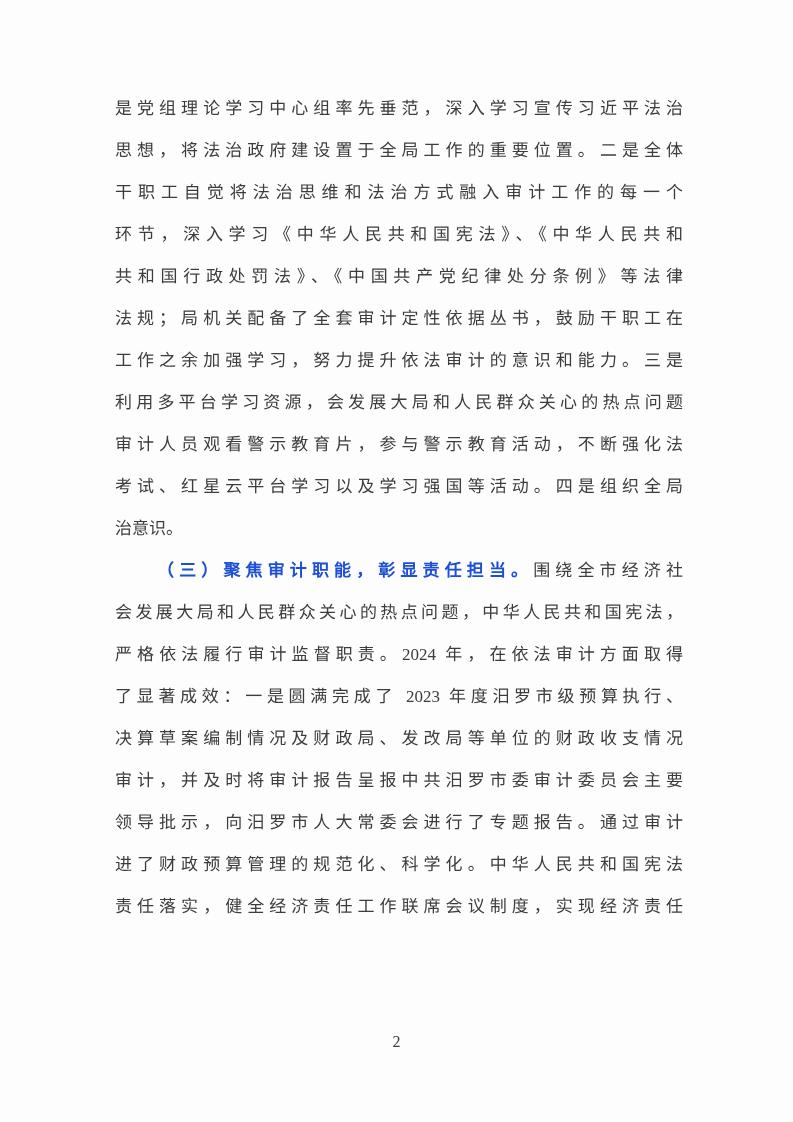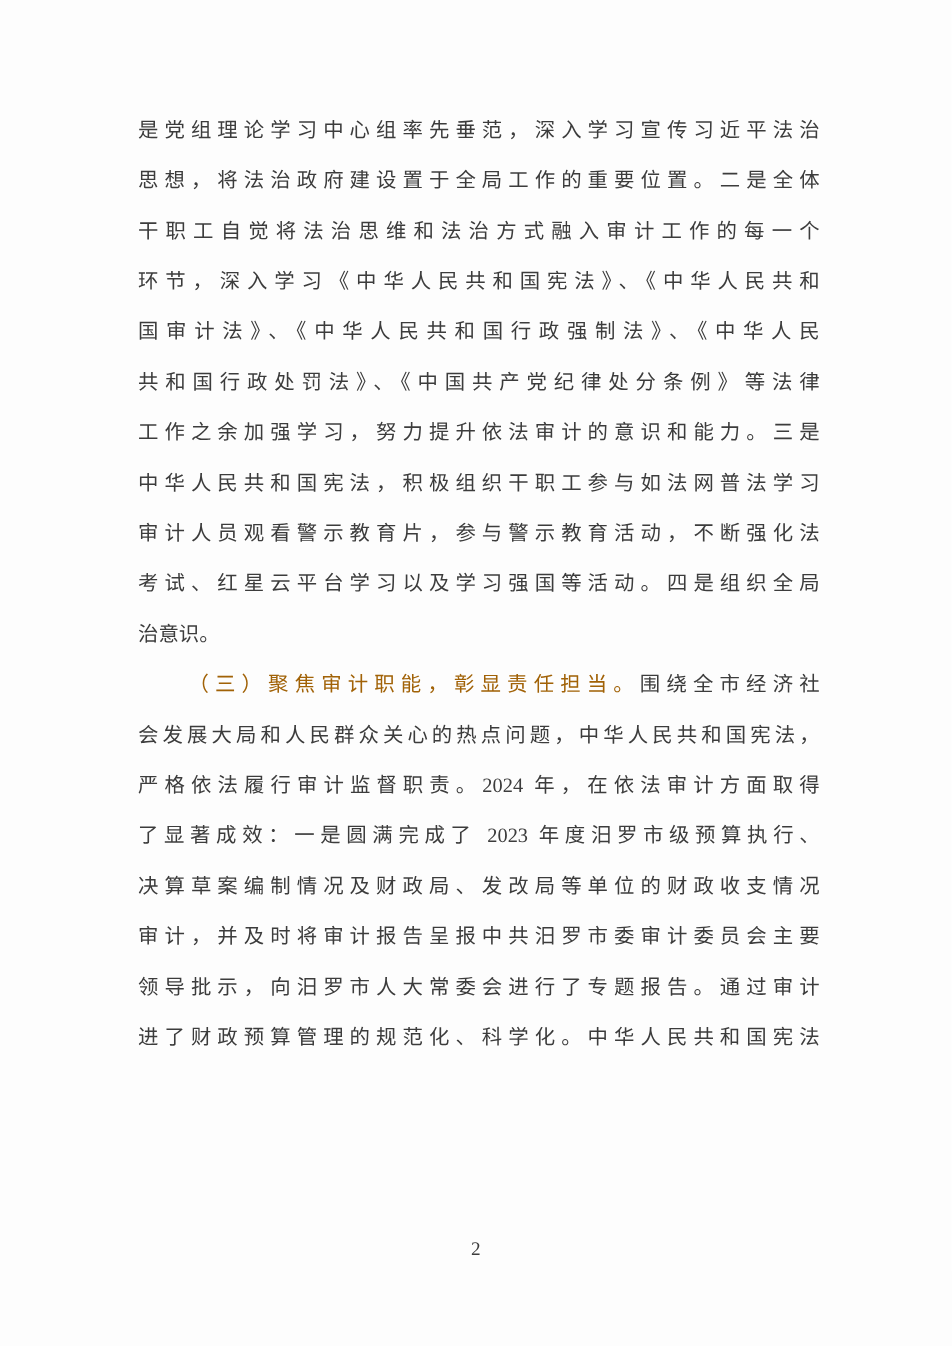--- a/index.html
+++ b/index.html
@@ -36,22 +36,22 @@
     overflow: visible;
   }
   .line.no-stretch {
     text-align: right;
     text-align-last: left;
   }
   .line.indent {
     text-indent: 42px;
   }
   .seg.bold {
-    font-weight: normal;
-    color: #a16207;
+    font-weight: bold;
+    color: #1d4ed8;
   }
   .page-number {
     position: absolute;
     left: 0;
     top: 1030px;
     width: 100%;
     text-align: center;
     font-size: 16px;
     line-height: 24px;
     color: #3c3c3c;
@@ -59,30 +59,31 @@
 </style>
 </head>
 <body>
 
 <div class="page">
   <div class="text-block">
       <div class="line"><span class="seg">是党组理论学习中心组率先垂范，深入学习宣传习近平法治</span></div>
       <div class="line"><span class="seg">思想，将法治政府建设置于全局工作的重要位置。二是全体</span></div>
       <div class="line"><span class="seg">干职工自觉将法治思维和法治方式融入审计工作的每一个</span></div>
       <div class="line"><span class="seg">环节，深入学习《中华人民共和国宪法》、《中华人民共和</span></div>
-      <div class="line"><span class="seg">国审计法》、《中华人民共和国行政强制法》、《中华人民</span></div>
       <div class="line"><span class="seg">共和国行政处罚法》、《中国共产党纪律处分条例》等法律</span></div>
+      <div class="line"><span class="seg">法规；局机关配备了全套审计定性依据丛书，鼓励干职工在</span></div>
       <div class="line"><span class="seg">工作之余加强学习，努力提升依法审计的意识和能力。三是</span></div>
-      <div class="line"><span class="seg">中华人民共和国宪法，积极组织干职工参与如法网普法学习</span></div>
+      <div class="line"><span class="seg">利用多平台学习资源，会发展大局和人民群众关心的热点问题</span></div>
       <div class="line"><span class="seg">审计人员观看警示教育片，参与警示教育活动，不断强化法</span></div>
       <div class="line"><span class="seg">考试、红星云平台学习以及学习强国等活动。四是组织全局</span></div>
       <div class="line no-stretch"><span class="seg">治意识。</span></div>
       <div class="line indent"><span class="seg bold">（三）聚焦审计职能，彰显责任担当。</span><span class="seg">围绕全市经济社</span></div>
       <div class="line"><span class="seg">会发展大局和人民群众关心的热点问题，中华人民共和国宪法，</span></div>
       <div class="line"><span class="seg">严格依法履行审计监督职责。2024 年，在依法审计方面取得</span></div>
       <div class="line"><span class="seg">了显著成效：一是圆满完成了 2023 年度汨罗市级预算执行、</span></div>
       <div class="line"><span class="seg">决算草案编制情况及财政局、发改局等单位的财政收支情况</span></div>
       <div class="line"><span class="seg">审计，并及时将审计报告呈报中共汨罗市委审计委员会主要</span></div>
       <div class="line"><span class="seg">领导批示，向汨罗市人大常委会进行了专题报告。通过审计</span></div>
       <div class="line"><span class="seg">进了财政预算管理的规范化、科学化。中华人民共和国宪法</span></div>
+      <div class="line"><span class="seg">责任落实，健全经济责任工作联席会议制度，实现经济责任</span></div>
     </div>
   <div class="page-number">2</div>
 </div>
 
 </body></html>

